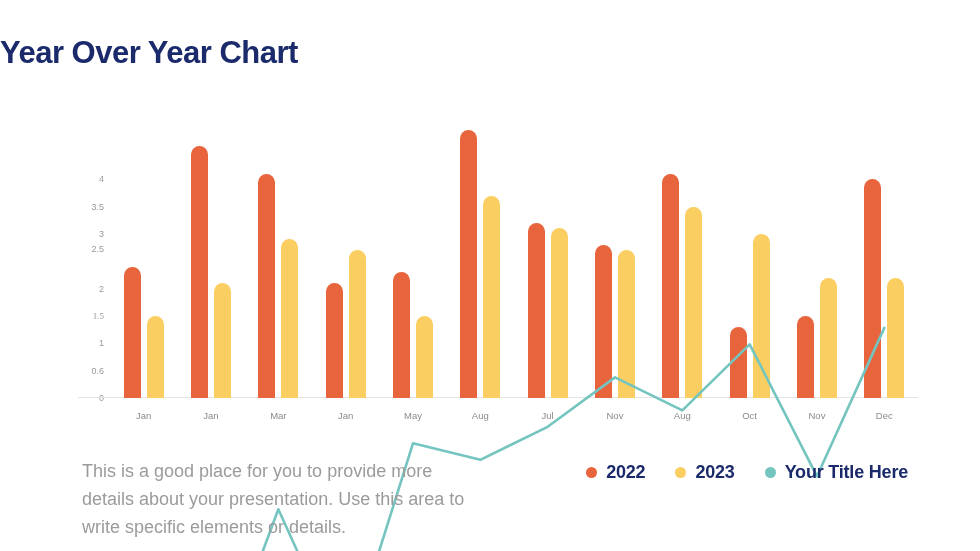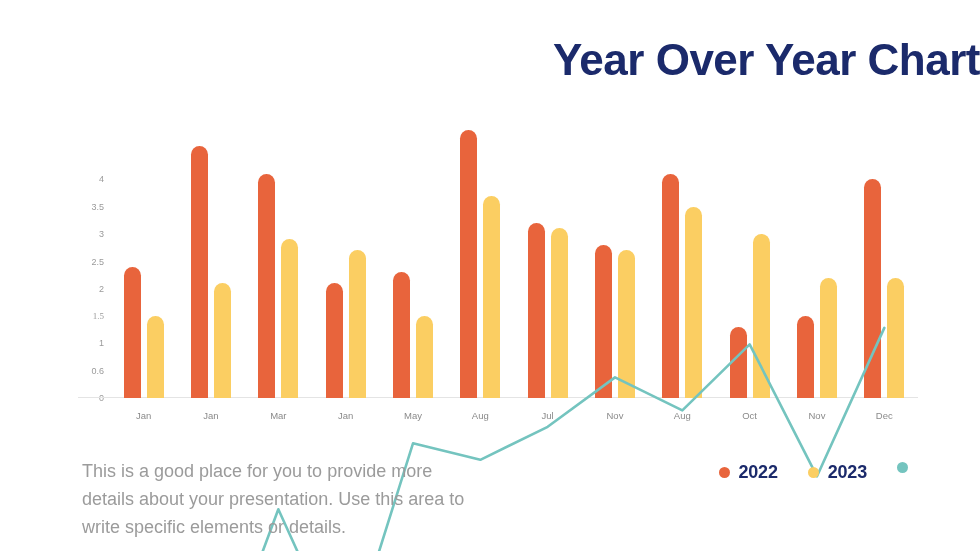--- a/index.html
+++ b/index.html
@@ -17,22 +17,22 @@
   .slide {
     position: absolute;
     inset: 0;
     background: #ffffff;
   }
   .title {
     position: absolute;
     top: 36px;
     left: 0;
     width: 980px;
-    text-align: right;
-    font-size: 44px;
+    text-align: left;
+    font-size: 31px;
     font-weight: bold;
     letter-spacing: -0.5px;
     color: #1b2a6b;
     line-height: 1.1;
   }
   
   .chart-wrap {
     position: absolute;
     left: 78px;
     top: 130px;
@@ -124,21 +124,21 @@
     width: 392px;
     font-size: 18px;
     line-height: 1.55;
     color: #9b9b9b;
   }
   .legend {
     position: absolute;
     right: 72px;
     top: 462px;
     display: flex;
-    align-items: flex-start;
+    align-items: flex-end;
     gap: 30px;
   }
   .legend-item {
     display: flex;
     align-items: center;
     gap: 9px;
   }
   .legend-dot {
     width: 11px;
     height: 11px;
@@ -161,21 +161,21 @@
   <div class="title">Year Over Year Chart</div>
 
   <div class="chart-wrap">
 
     <div class="y-axis">
         <div class="y-tick" style="top: 268px;">0</div>
         <div class="y-tick" style="top: 240.653px;">0.6</div>
         <div class="y-tick" style="top: 213.306px;">1</div>
         <div class="y-tick" style="top: 185.959px; font-family: Liberation Serif, serif;">1.5</div>
         <div class="y-tick" style="top: 158.612px;">2</div>
-        <div class="y-tick" style="top: 132px; margin-left: 45px;">2.5</div>
+        <div class="y-tick" style="top: 119px; margin-left: 45px;">2.5</div>
         <div class="y-tick" style="top: 103.918px;">3</div>
         <div class="y-tick" style="top: 76.5714px;">3.5</div>
         <div class="y-tick" style="top: 49.2245px;">4</div>
       </div>
 
     <div class="baseline"></div>
 
     <div class="plot">
       <div class="bars">
           <div class="group">
@@ -254,16 +254,17 @@
       <div class="legend-item">
         <span class="legend-dot" style="background: rgb(232, 100, 60);"></span>
         <span class="legend-label">2022</span>
       </div>
       <div class="legend-item">
         <span class="legend-dot" style="background: rgb(251, 206, 98);"></span>
         <span class="legend-label">2023</span>
       </div>
       <div class="legend-item">
         <span class="legend-dot" style="background: rgb(116, 196, 191);"></span>
+        <span class="legend-label">Your Title Here</span>
       </div>
     </div>
 
 </div>
 
 </body></html>

